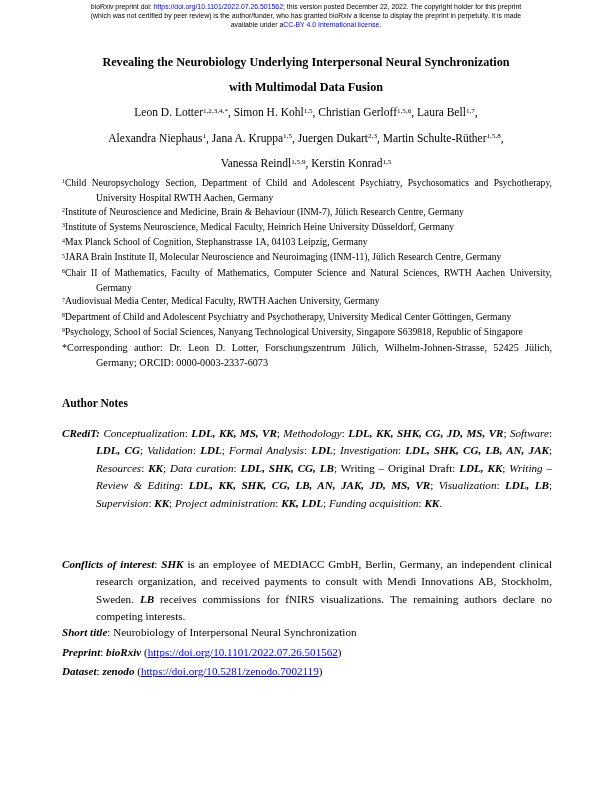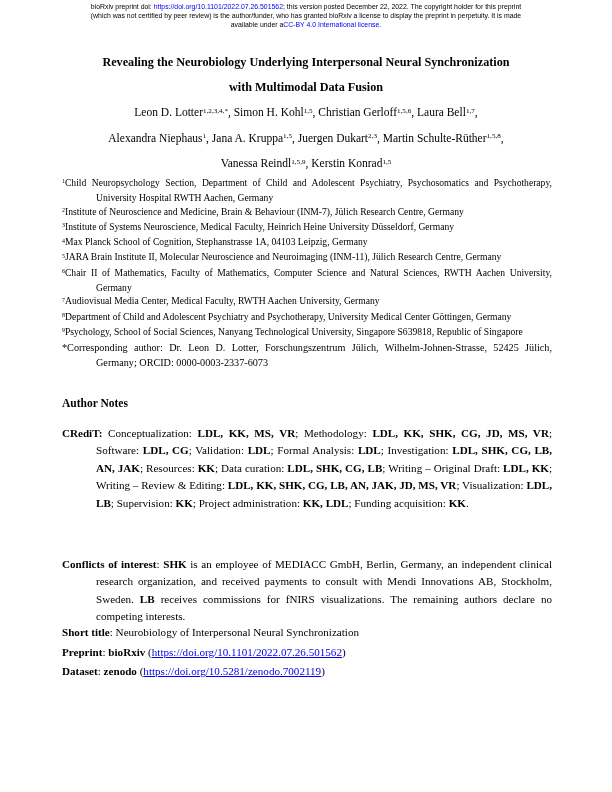--- a/index.html
+++ b/index.html
@@ -27,22 +27,22 @@
   
   .notes-h{position:absolute;top:397px;left:62px;font-weight:700;font-size:11.5px;}
   
   .body-par{font-size:11.1px;line-height:17.4px;text-align:justify;margin:0;}
   .credit{position:absolute;top:425px;left:62px;right:60px;}
   .funding{position:absolute;top:523px;left:62px;right:60px;}
   .conflicts{position:absolute;top:556px;left:62px;right:60px;}
   
   .meta{position:absolute;top:623px;left:62px;right:56px;font-size:11.1px;line-height:19.5px;}
   .meta p{margin:0;}
-  .b{font-weight:700;}
-  .i{}
+  .b{font-weight:700;font-style:italic;}
+  .i{font-style:italic;}
   a.lnk{color:#0000ee;}
   .meta a.lnk,.corr a.lnk{text-decoration:underline;}
 </style>
 </head>
 <body>
 
 <div class="page">
 
   <div class="hdr">
     <div><span>bioRxiv preprint doi: </span><a href="#" class="lnk">https://doi.org/10.1101/2022.07.26.501562</a><span>; this version posted December 22, 2022. The copyright holder for this preprint</span></div>

